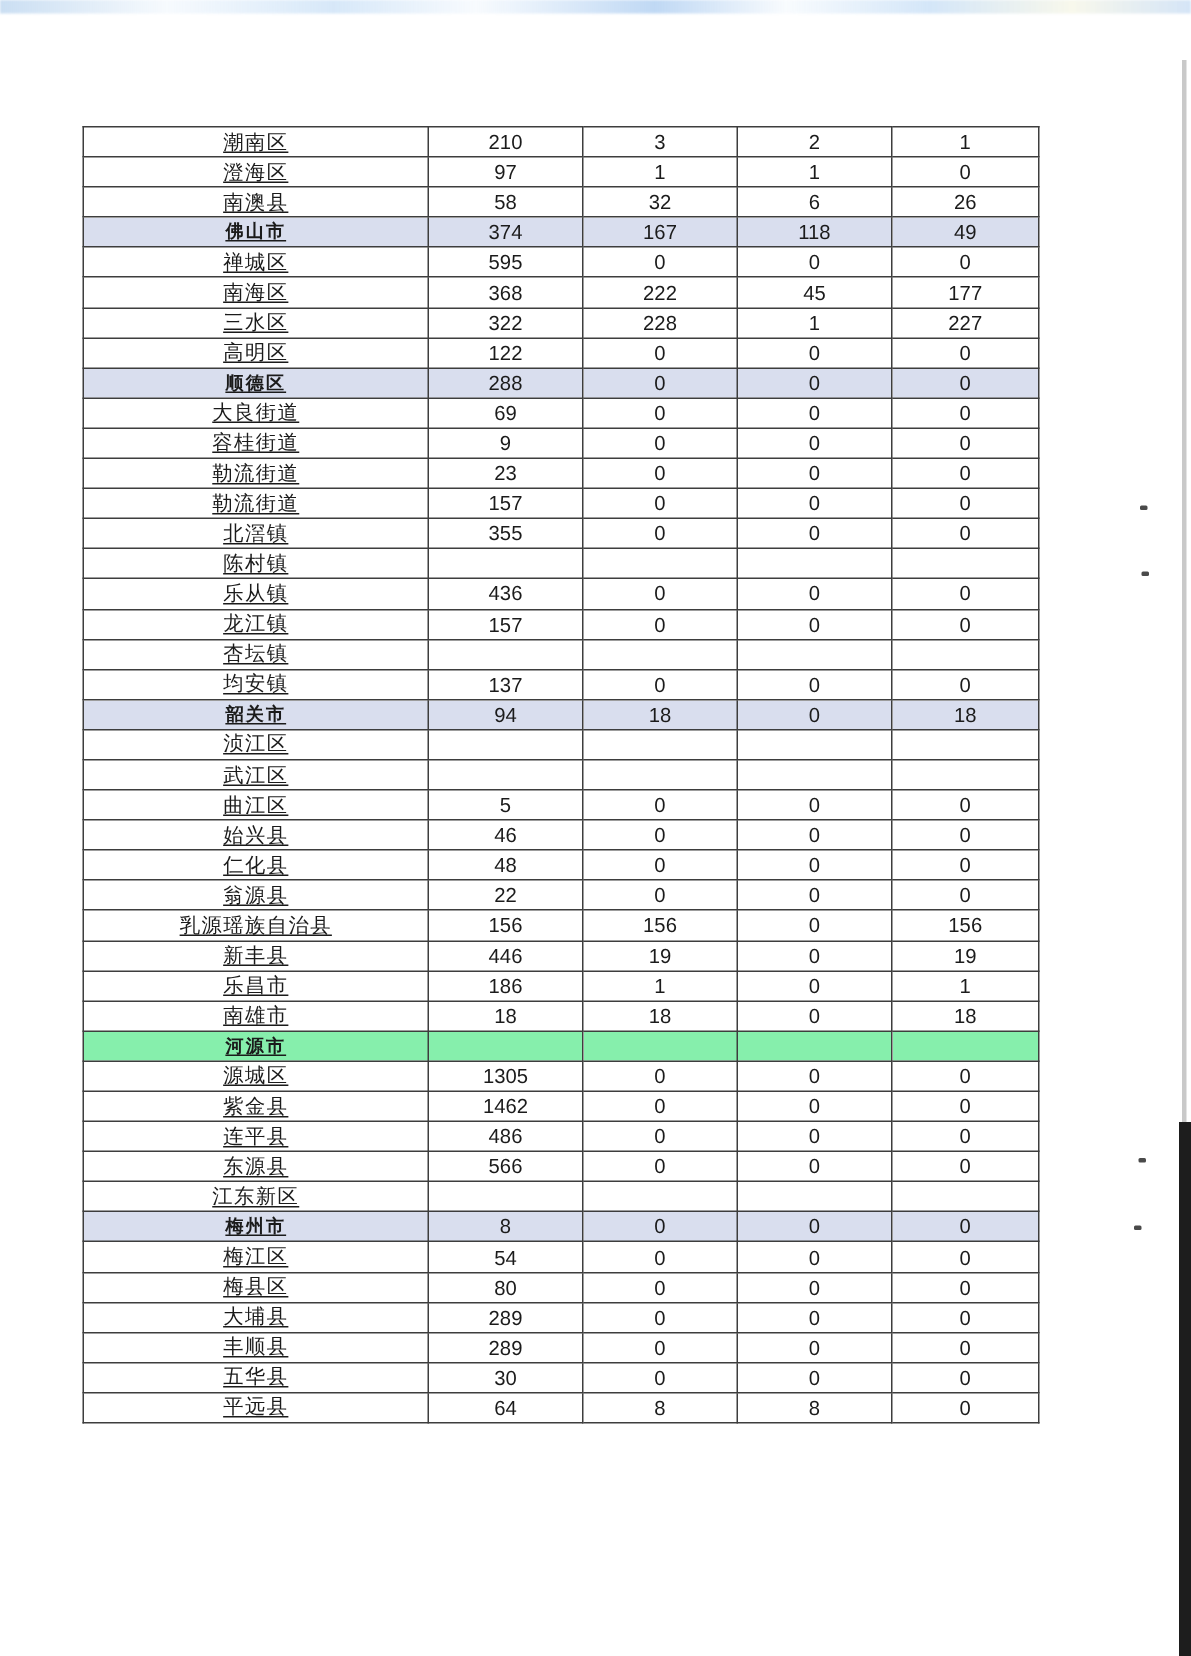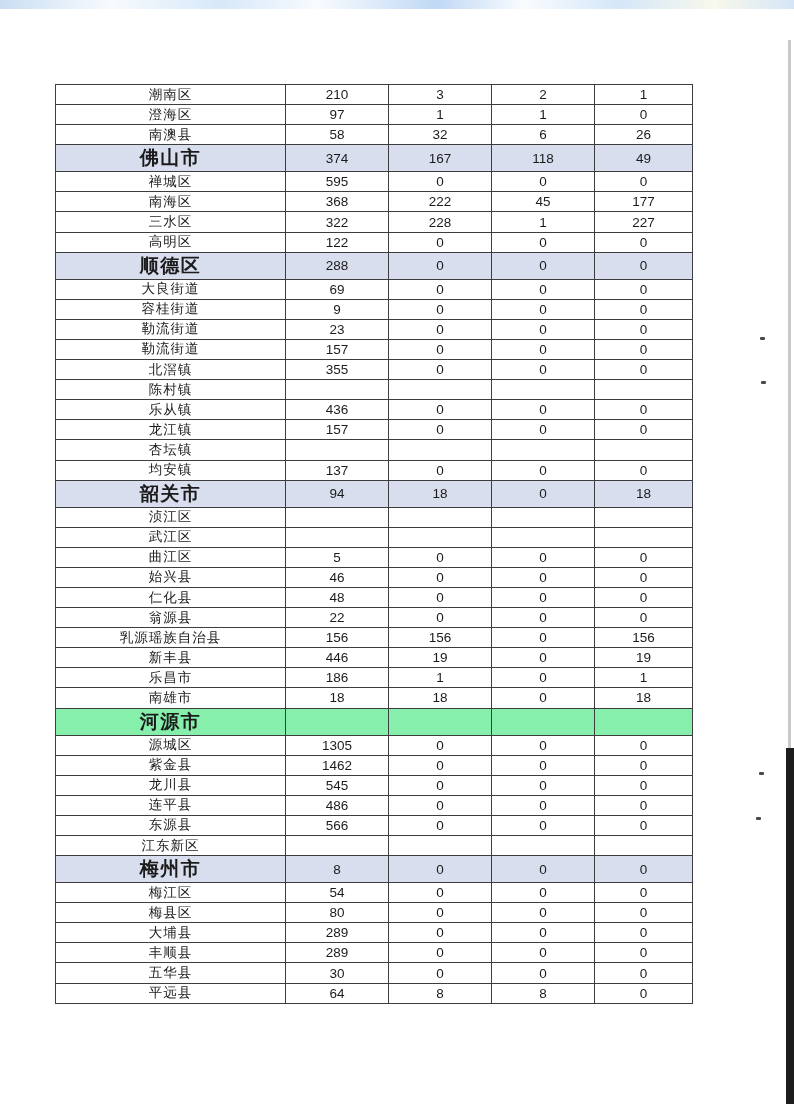--- a/index.html
+++ b/index.html
@@ -69,30 +69,31 @@
     font-size: 13.5px;
     color: #1b1b1b;
     overflow: hidden;
     white-space: nowrap;
   }
   td.name-cell {
     font-family: "Liberation Serif", serif;
     letter-spacing: 1px;
   }
   td.name-cell .rn {
+    text-decoration: underline;
     text-underline-offset: 2px;
   }
   td.value-cell {
     font-family: "Liberation Sans", sans-serif;
     font-size: 13px;
   }
   tr.city td { background: #d9deee; }
   tr.city td.name-cell .rn {
     font-weight: 700;
-    font-size: 19px;
+    font-size: 12px;
     font-family: "Liberation Sans", sans-serif;
     letter-spacing: 1.5px;
   }
   tr.city.muted td { background: #86efac; }
 </style>
 </head>
 <body>
 
 <div class="page">
   <div class="scan-band-top"></div>
@@ -337,27 +338,20 @@
           <td class="value-cell">0</td>
         </tr>
         <tr>
           <td class="name-cell"><span class="rn">紫金县</span></td>
           <td class="value-cell">1462</td>
           <td class="value-cell">0</td>
           <td class="value-cell">0</td>
           <td class="value-cell">0</td>
         </tr>
         <tr>
-          <td class="name-cell"><span class="rn">龙川县</span></td>
-          <td class="value-cell">545</td>
-          <td class="value-cell">0</td>
-          <td class="value-cell">0</td>
-          <td class="value-cell">0</td>
-        </tr>
-        <tr>
           <td class="name-cell"><span class="rn">连平县</span></td>
           <td class="value-cell">486</td>
           <td class="value-cell">0</td>
           <td class="value-cell">0</td>
           <td class="value-cell">0</td>
         </tr>
         <tr>
           <td class="name-cell"><span class="rn">东源县</span></td>
           <td class="value-cell">566</td>
           <td class="value-cell">0</td>

